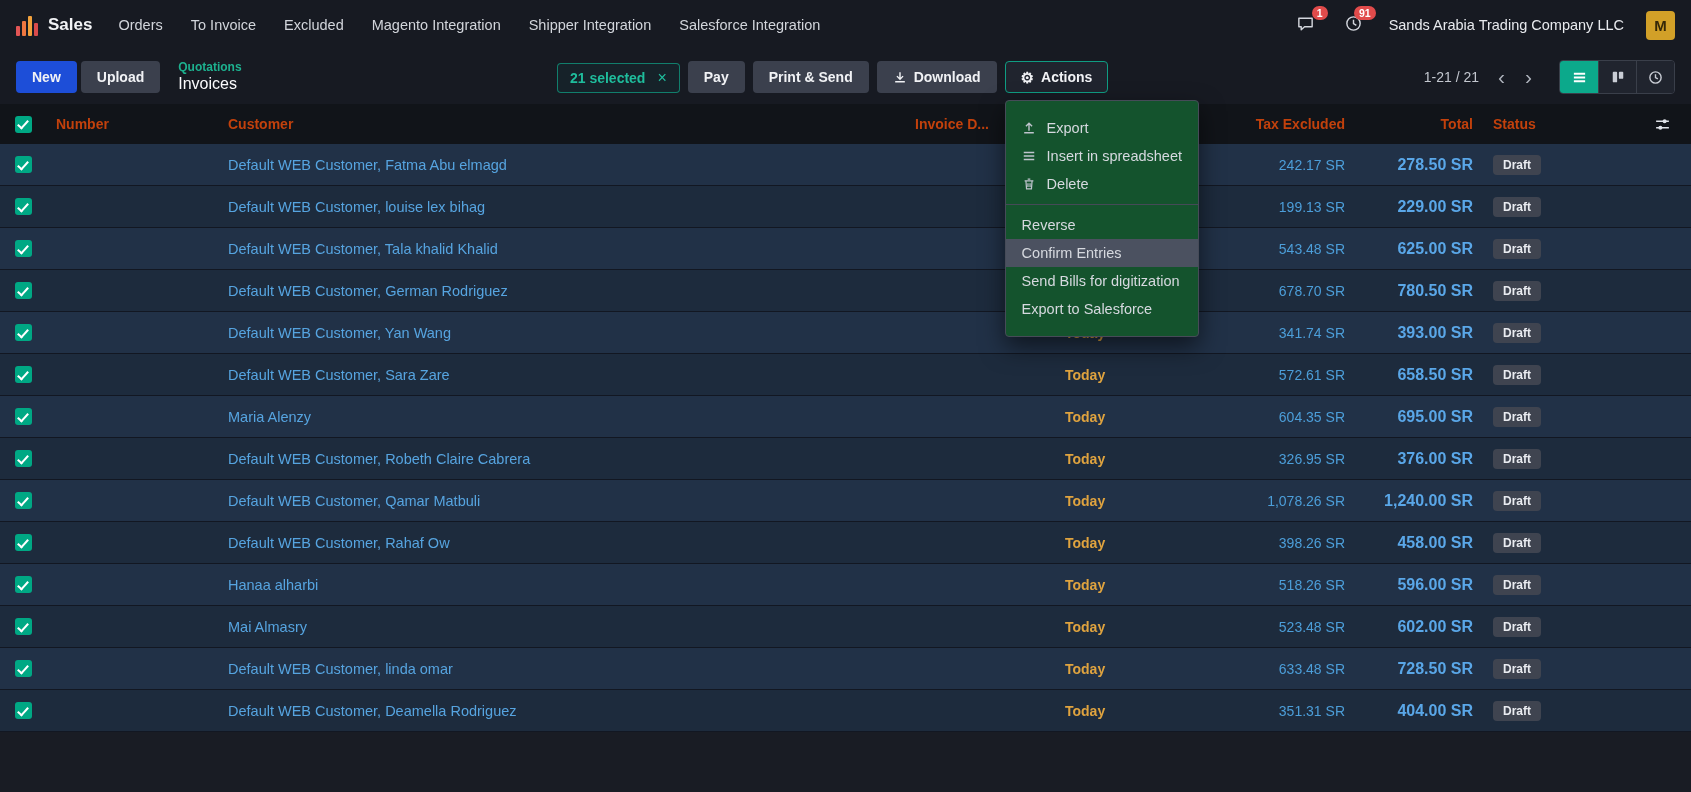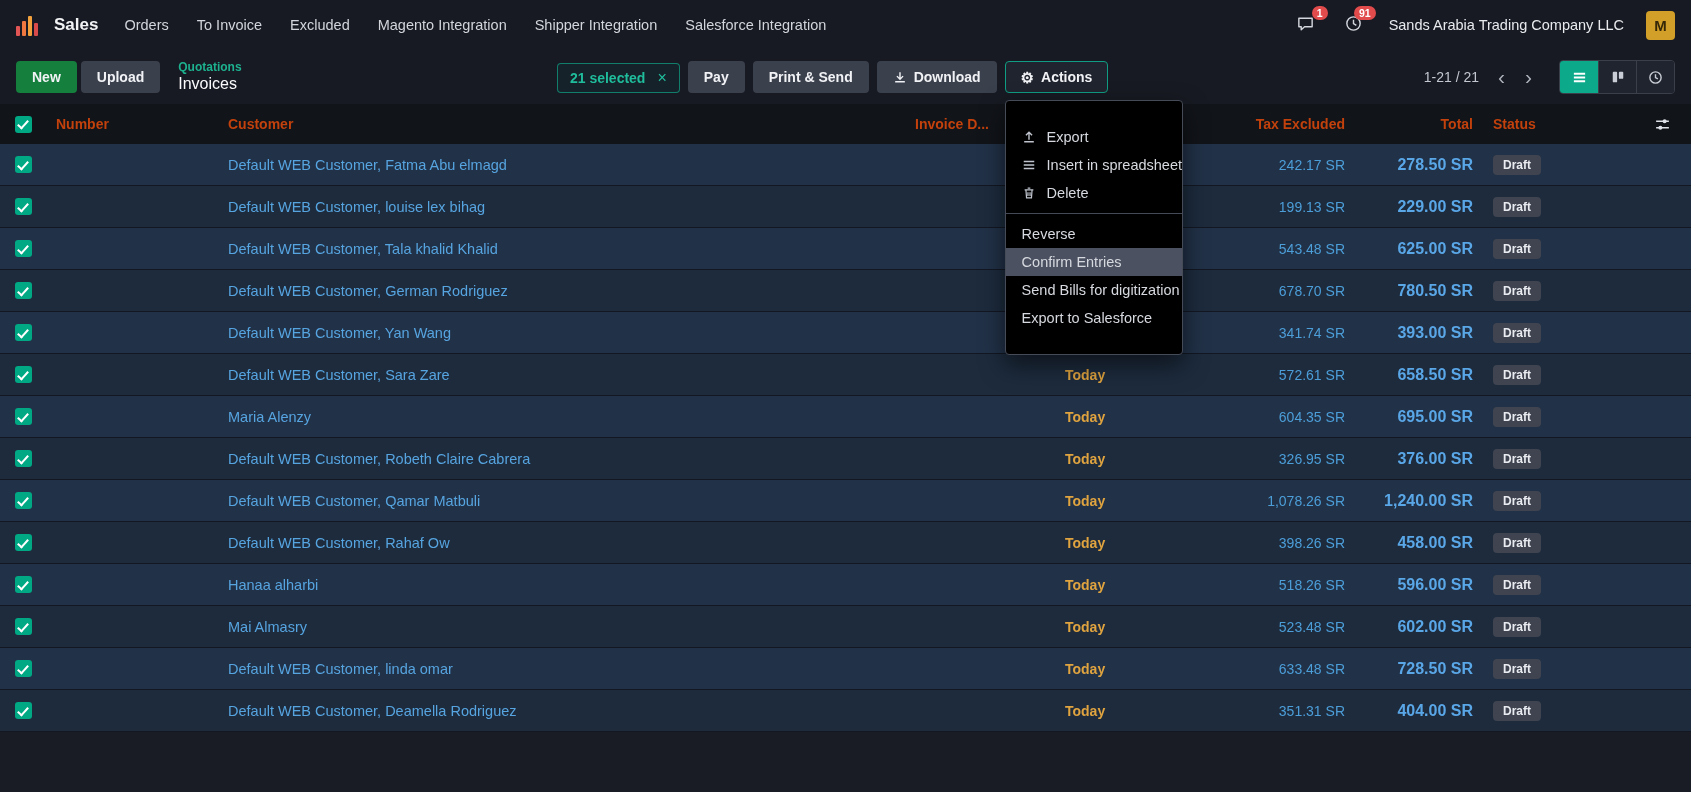--- a/index.html
+++ b/index.html
@@ -8,21 +8,21 @@
     font-family: "Liberation Sans", sans-serif;
     background: #191c24;
     color: #e6e8ec;
     font-size: 14px;
   }
   
   .topbar {
     height: 50px; display: flex; align-items: center;
     background: #171a22; padding: 0 16px; gap: 26px;
   }
-  .brand { display: flex; align-items: center; gap: 16px; }
+  .brand { display: flex; align-items: center; gap: 10px; }
   .logo { display: flex; align-items: flex-end; gap: 2px; height: 22px; }
   .logo i { display: block; width: 4px; border-radius: 1px; }
   .logo i:nth-child(1){ height: 10px; background:#e25555; }
   .logo i:nth-child(2){ height: 15px; background:#ef7740; }
   .logo i:nth-child(3){ height: 20px; background:#f2a13c; }
   .logo i:nth-child(4){ height: 13px; background:#d94b4b; }
   .app-name { font-size: 17px; font-weight: 700; color: #f2f3f5; }
   .topnav { display: flex; align-items: center; gap: 28px; }
   .topnav .nav-item { color: #d2d5db; font-size: 14.5px; cursor: pointer; white-space: nowrap; }
   .top-right { margin-left: auto; display: flex; align-items: center; gap: 22px; }
@@ -43,21 +43,21 @@
     height: 54px; display: flex; align-items: center;
     background: #171a22; padding: 0 16px;
   }
   .cluster-left { display: flex; align-items: center; gap: 4px; }
   .btn {
     border: 1px solid transparent; border-radius: 4px; cursor: pointer;
     font-family: inherit; font-size: 14px; font-weight: 600;
     padding: 7px 15px; color: #f1f2f5; background: #3b404d;
     display: inline-flex; align-items: center; gap: 7px; white-space: nowrap;
   }
-  .btn-primary { background: #15803d; }
+  .btn-primary { background: #1d4ed8; }
   .btn-actions { background: #20242e; border-color: #0f9d83; }
   .gear { font-size: 15px; line-height: 1; }
   .breadcrumb { margin-left: 14px; display: flex; flex-direction: column; line-height: 1.15; }
   .breadcrumb .parent { color: #1db18f; font-size: 12px; font-weight: 600; cursor: pointer; }
   .breadcrumb .current { color: #fbfbfd; font-size: 16px; }
   .cluster-mid { display: flex; align-items: flex-end; gap: 8px; margin: 0 auto; }
   .sel-pill {
     display: inline-flex; align-items: center; gap: 12px;
     border: 1px solid rgba(16,176,145,.65); border-radius: 4px;
     background: rgba(16,176,145,.06); padding: 6px 12px;
@@ -105,23 +105,23 @@
   .c-tax { color: #4c9ed9; font-size: 14px; }
   .c-total { color: #5aa7e8; font-weight: 700; font-size: 16px; }
   .status-badge {
     display: inline-block; background: #3f4450; color: #e9ebf0;
     font-size: 12px; font-weight: 600; padding: 3px 10px; border-radius: 4px;
   }
   .c-gear { display: flex; justify-content: center; cursor: pointer; }
   
   .actions-wrap { position: relative; display: inline-block; }
   .dropdown {
-    position: absolute; top: calc(100% + 7px); left: 0; width: 178px;
-    background: #000000; border: 1px solid #464b58; border-radius: 4px;
-    box-shadow: 0 10px 24px rgba(0,0,0,.55); z-index: 100; padding: 22px 0;
+    position: absolute; top: calc(100% + 7px); left: 0; width: 194px;
+    background: #14532d; border: 1px solid #464b58; border-radius: 4px;
+    box-shadow: 0 10px 24px rgba(0,0,0,.55); z-index: 100; padding: 13px 0;
   }
   .menu-item {
     display: flex; align-items: center; gap: 10px;
     padding: 6px 16px; color: #d6d9df; font-size: 14.5px; cursor: pointer; white-space: nowrap;
   }
   .menu-item.highlighted { background: #4b5160; }
   .mi-icon { width: 15px; display: inline-flex; color: #bfc4cd; flex: none; }
   .menu-divider { height: 1px; background: #454a57; margin: 6px 0; }
 </style>
 </head>

